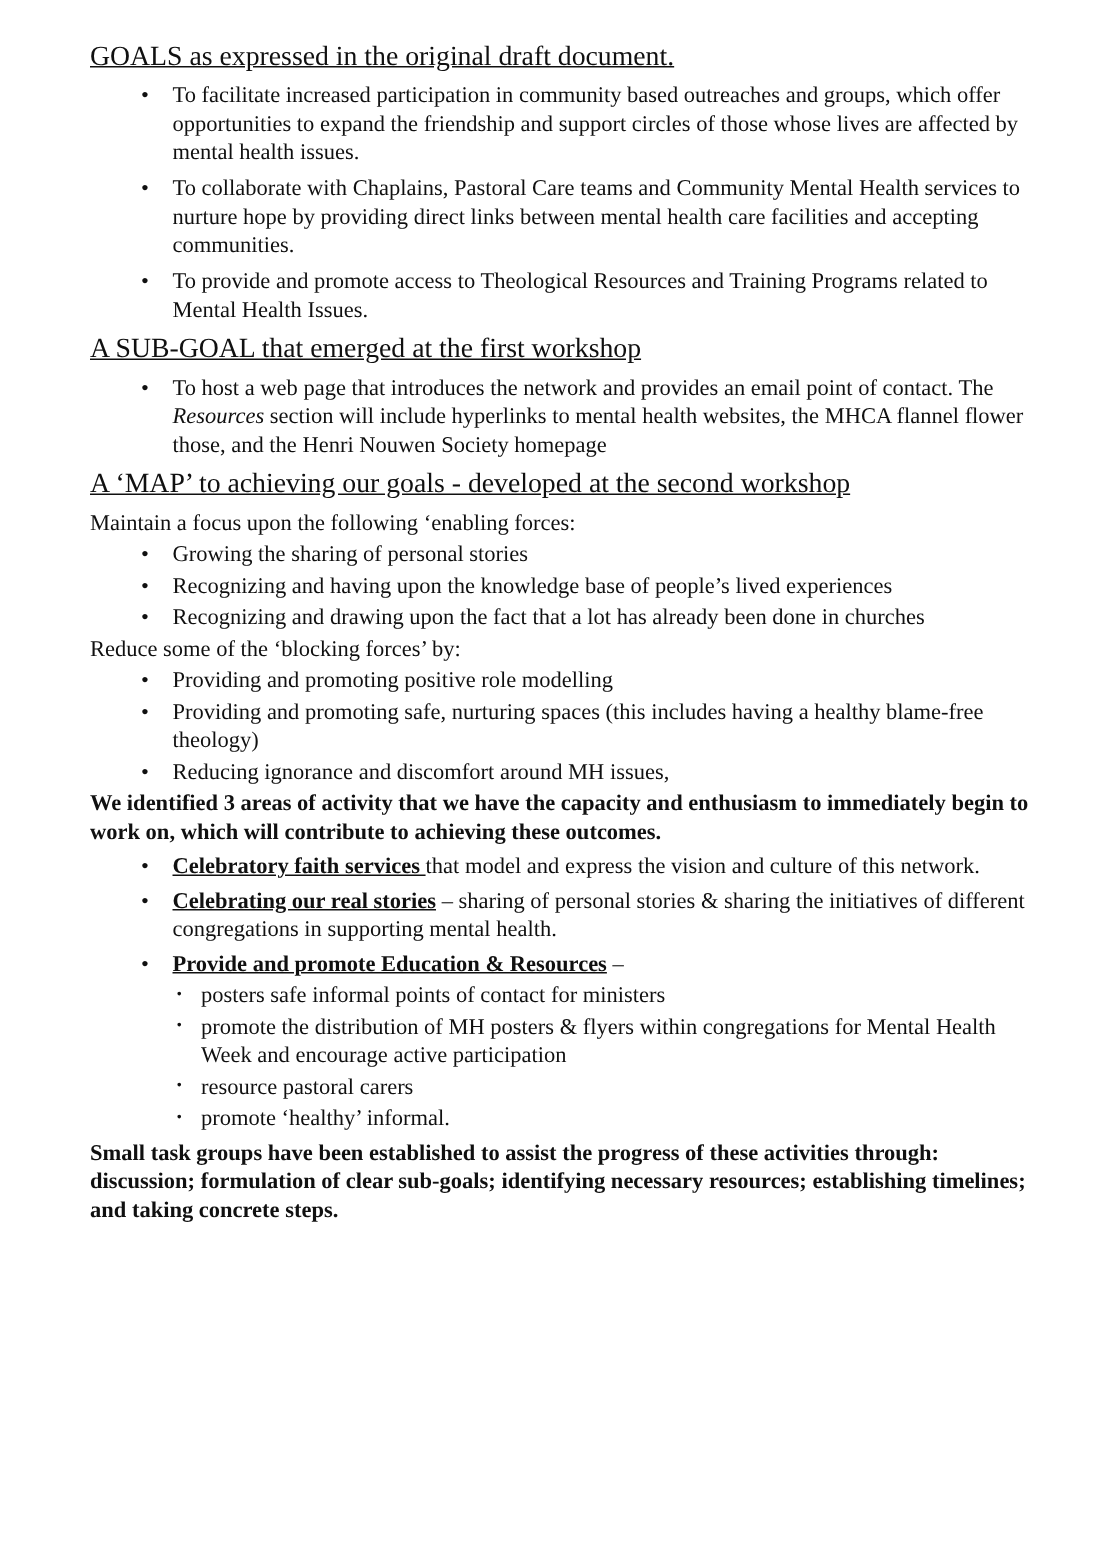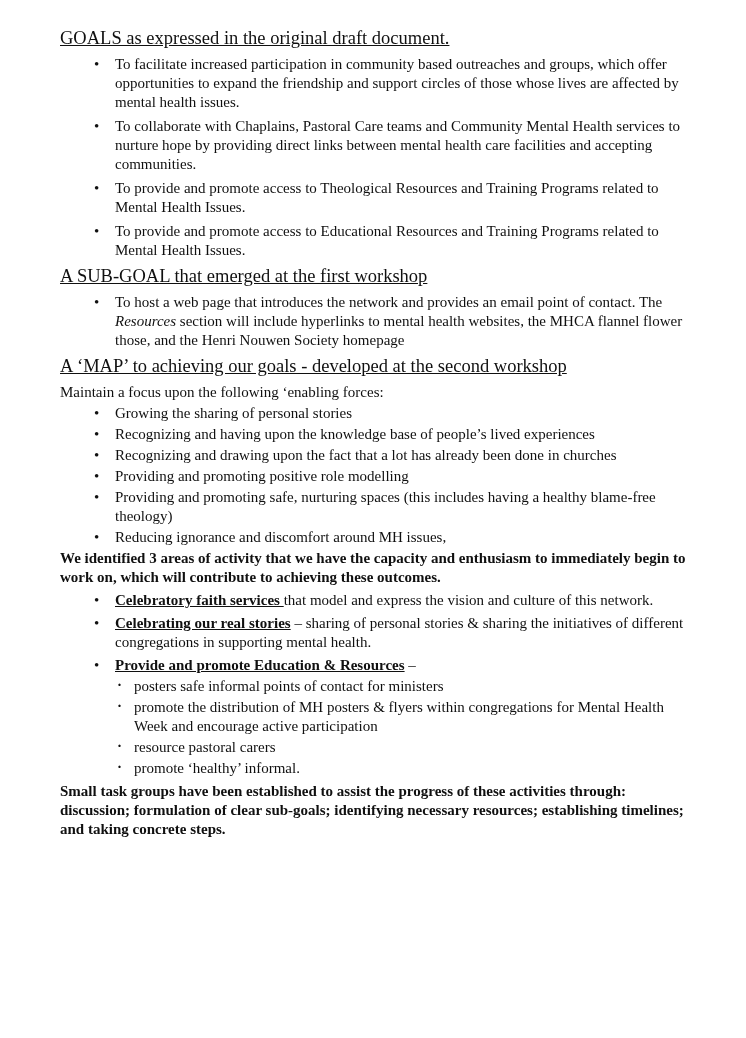--- a/index.html
+++ b/index.html
@@ -83,23 +83,20 @@
     <ul class="bullets">
       <li>
         <span>To facilitate increased participation in community based outreaches and groups, which offer opportunities to expand the friendship and support circles of those whose lives are affected by mental health issues.</span>
       </li>
       <li>
         <span>To collaborate with Chaplains, Pastoral Care teams and Community Mental Health services to nurture hope by providing direct links between mental health care facilities and accepting communities.</span>
       </li>
       <li>
         <span>To provide and promote access to Theological Resources and Training Programs related to Mental Health Issues.</span>
       </li>
-      <li>
-        <span>To provide and promote access to Educational Resources and Training Programs related to Mental Health Issues.</span>
-      </li>
     </ul>
   </div>
 
   <div class="mt-section">
     <h2 class="section-heading">A SUB-GOAL that emerged at the first workshop</h2>
     <ul class="bullets">
       <li>
         <span>To host a web page that introduces the network and provides an email point of contact. The </span><span class="italic">Resources</span><span> section will include hyperlinks to mental health websites, the MHCA flannel flower those, and the Henri Nouwen Society homepage</span>
       </li>
     </ul>
@@ -114,20 +111,21 @@
         <span>Growing the sharing of personal stories</span>
       </li>
       <li>
         <span>Recognizing and having upon the knowledge base of people’s lived experiences</span>
       </li>
       <li>
         <span>Recognizing and drawing upon the fact that a lot has already been done in churches</span>
       </li>
     </ul>
 
+    <p class="para">Reduce some of the ‘blocking forces’ by:</p>
     <ul class="bullets tight">
       <li>
         <span>Providing and promoting positive role modelling</span>
       </li>
       <li>
         <span>Providing and promoting safe, nurturing spaces (this includes having a healthy blame-free theology)</span>
       </li>
       <li>
         <span>Reducing ignorance and discomfort around MH issues,</span>
       </li>

